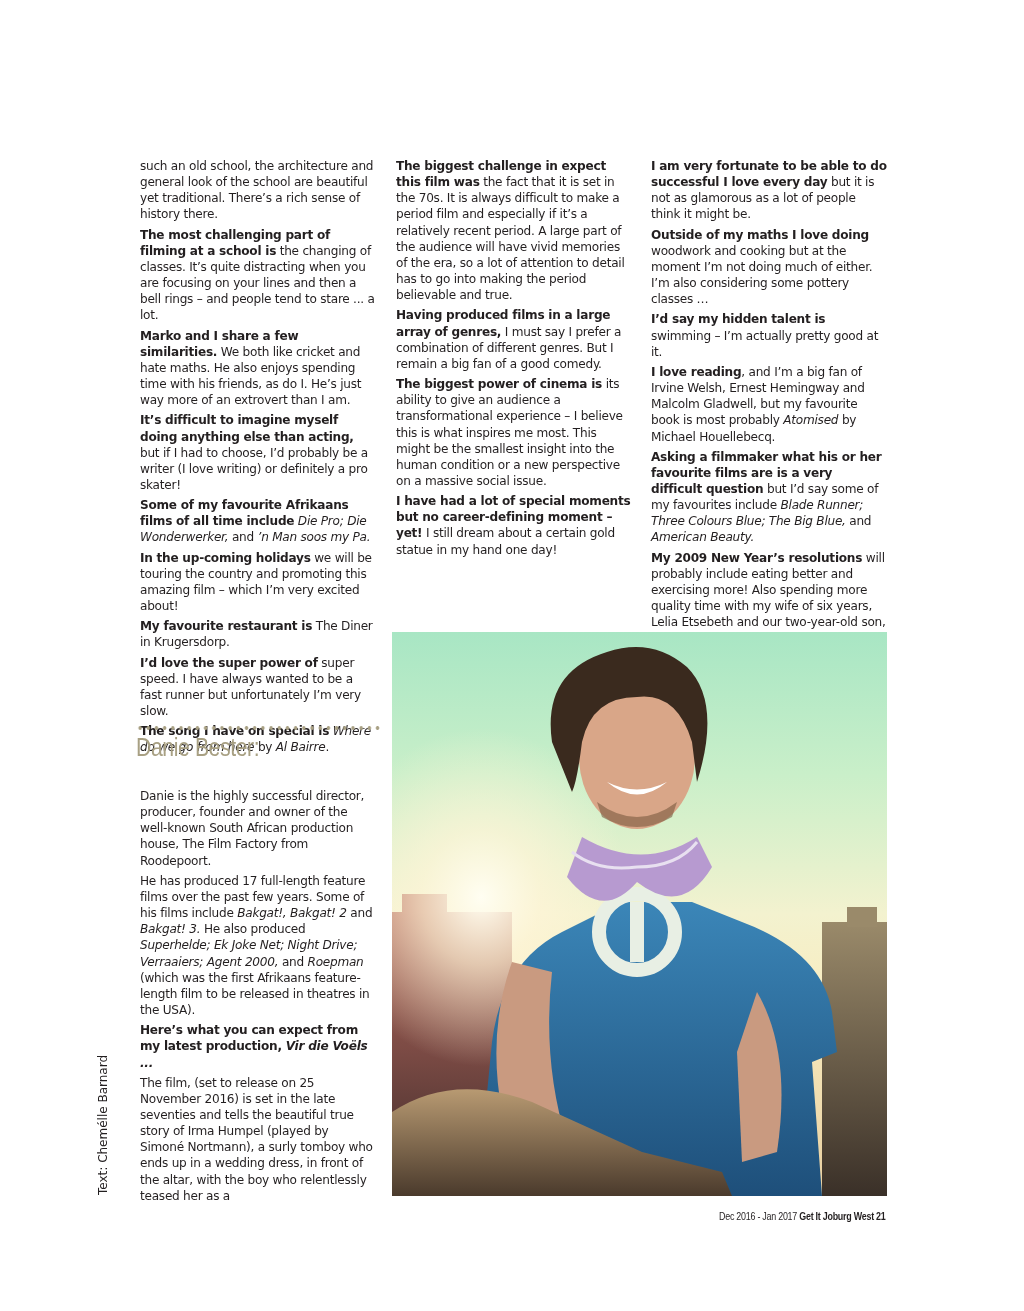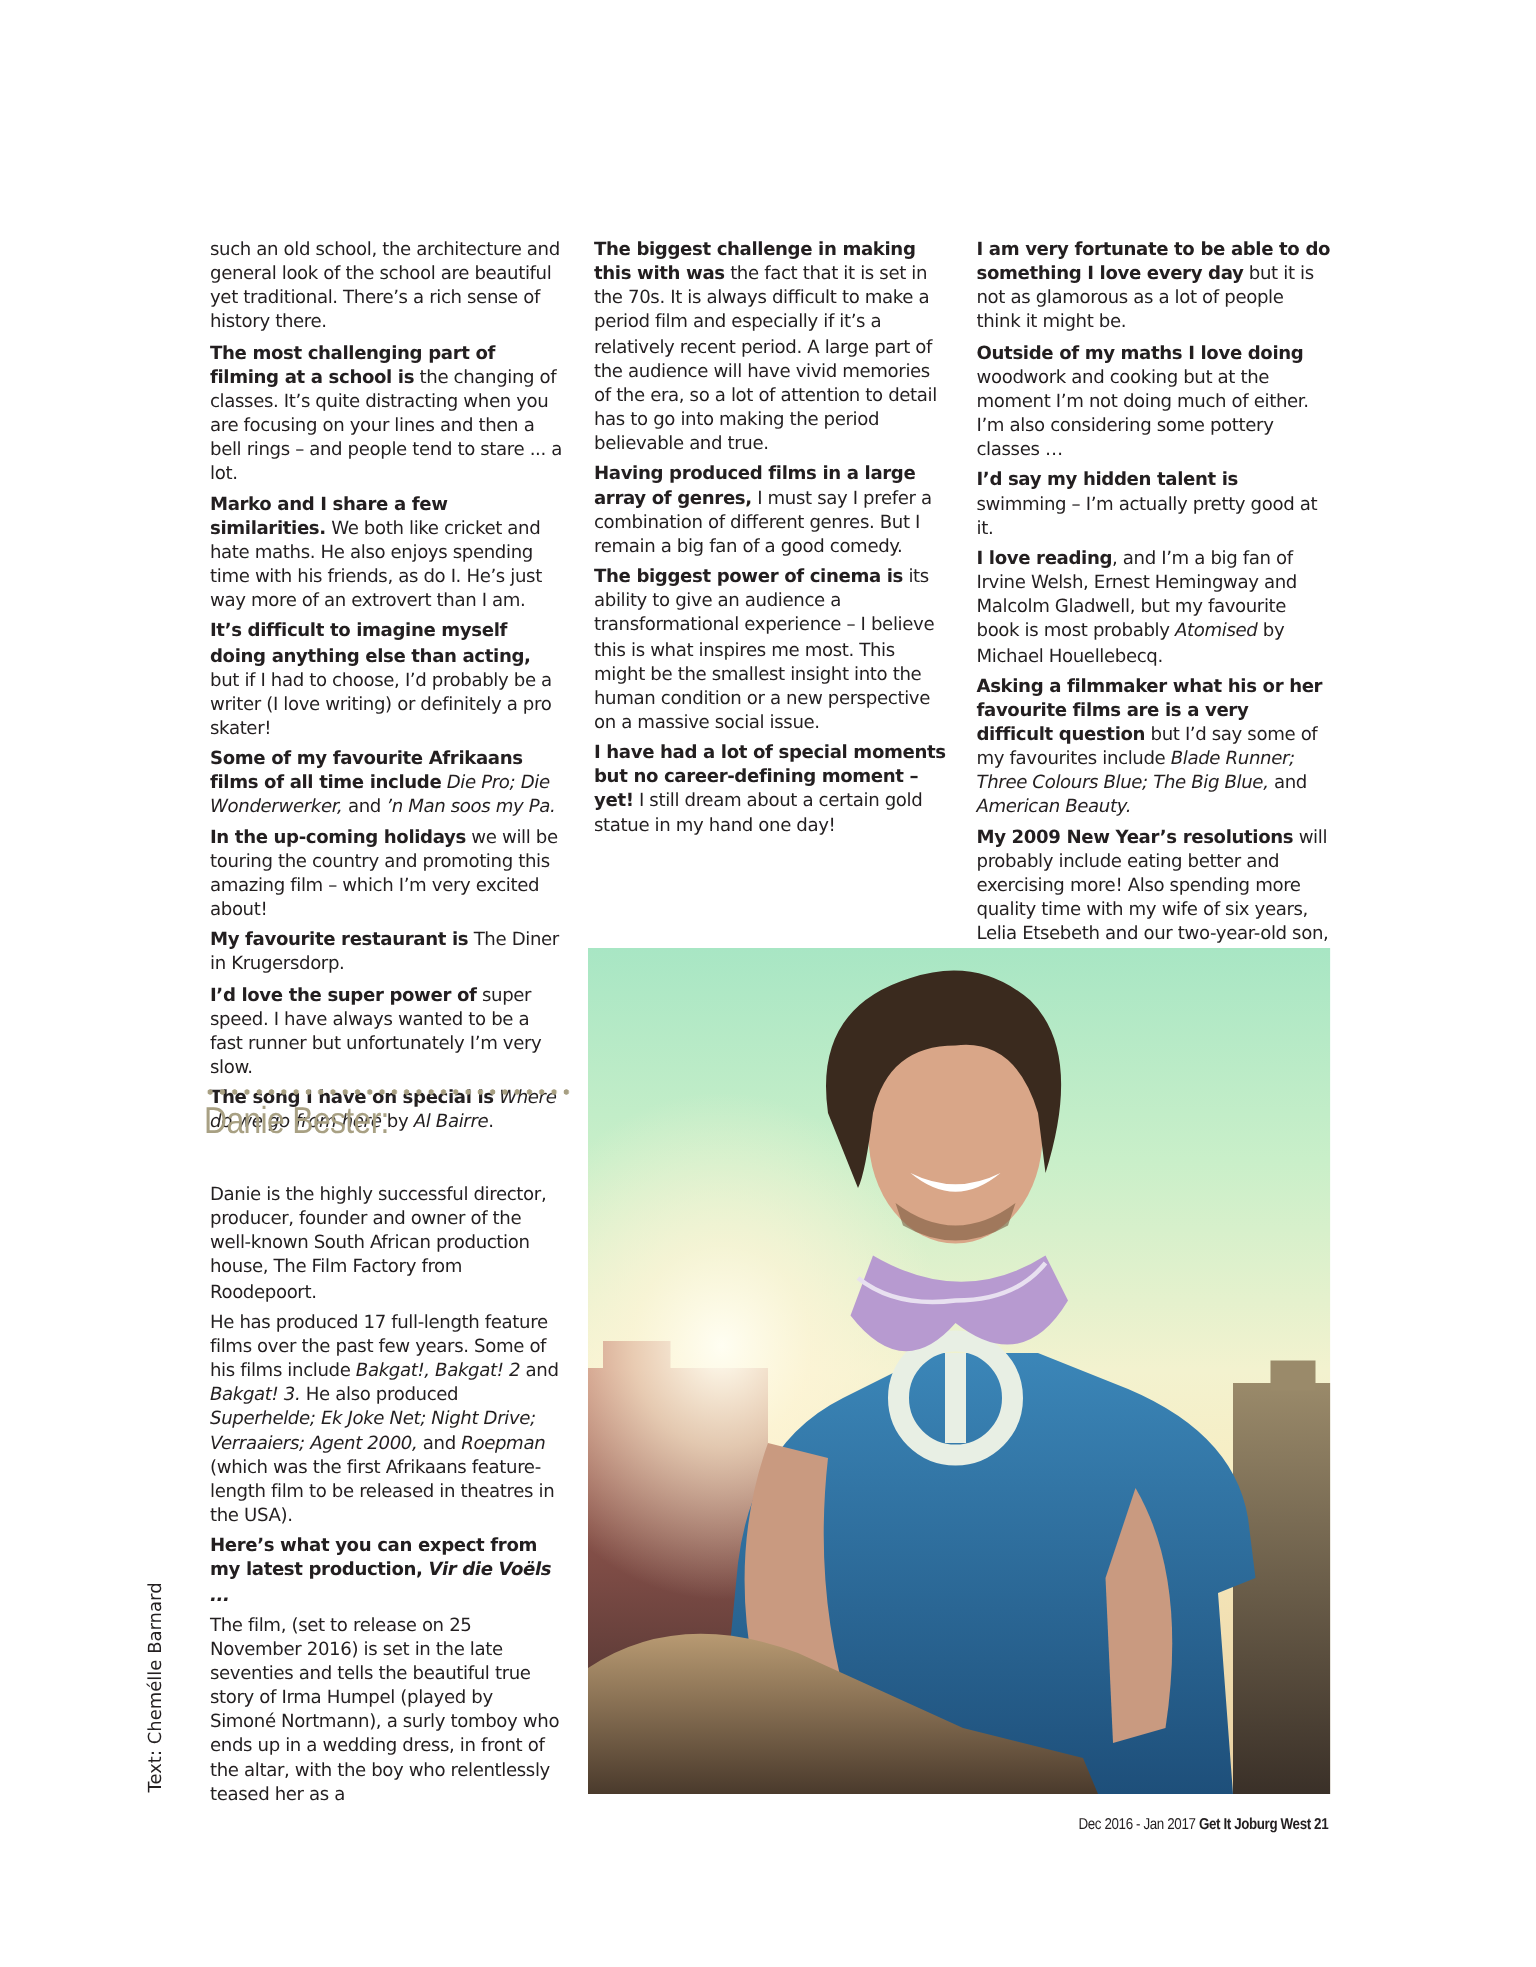--- a/index.html
+++ b/index.html
@@ -41,27 +41,27 @@
   </div>
 <div class="dots"></div>
 <div class="heading">Danie Bester:</div>
 <div id="col1b" class="col">
     <p><span>Danie is the highly successful director, producer, founder and owner of the well-known South African production house, The Film Factory from Roodepoort.</span></p>
     <p><span>He has produced 17 full-length feature films over the past few years. Some of his films include </span><i>Bakgat!, Bakgat! 2</i><span> and </span><i>Bakgat! 3.</i><span> He also produced </span><i>Superhelde; Ek Joke Net; Night Drive; Verraaiers; Agent 2000,</i><span> and </span><i>Roepman</i><span> (which was the first Afrikaans feature-length film to be released in theatres in the USA).</span></p>
     <p><b>Here’s what you can expect from my latest production, </b><b><i>Vir die Voëls ...</i></b></p>
     <p><span>The film, (set to release on 25 November 2016) is set in the late seventies and tells the beautiful true story of Irma Humpel (played by Simoné Nortmann), a surly tomboy who ends up in a wedding dress, in front of the altar, with the boy who relentlessly teased her as a</span></p>
   </div>
 <div id="col2" class="col">
-    <p><b>The biggest challenge in making this with was</b><span> the fact that it is set in the 70s. It is always difficult to make a period film and especially if it’s a relatively recent period. A large part of the audience will have vivid memories of the era, so a lot of attention to detail has to go into making the period believable and true.</span></p>
+    <p><b>The biggest challenge in expect this film was</b><span> the fact that it is set in the 70s. It is always difficult to make a period film and especially if it’s a relatively recent period. A large part of the audience will have vivid memories of the era, so a lot of attention to detail has to go into making the period believable and true.</span></p>
     <p><b>Having produced films in a large array of genres,</b><span> I must say I prefer a combination of different genres. But I remain a big fan of a good comedy.</span></p>
     <p><b>The biggest power of cinema is</b><span> its ability to give an audience a transformational experience – I believe this is what inspires me most. This might be the smallest insight into the human condition or a new perspective on a massive social issue.</span></p>
     <p><b>I have had a lot of special moments but no career-defining moment – yet!</b><span> I still dream about a certain gold statue in my hand one day!</span></p>
   </div>
 <div id="col3" class="col">
-<p><b>I am very fortunate to be able to do something I love every day</b><span> but it is not as glamorous as a lot of people think it might be.</span></p>
+<p><b>I am very fortunate to be able to do successful I love every day</b><span> but it is not as glamorous as a lot of people think it might be.</span></p>
     <p><b>Outside of my maths I love doing</b><span> woodwork and cooking but at the moment I’m not doing much of either. I’m also considering some pottery classes …</span></p>
     <p><b>I’d say my hidden talent is</b><span> swimming – I’m actually pretty good at it.</span></p>
     <p><b>I love reading</b><span>, and I’m a big fan of Irvine Welsh, Ernest Hemingway and Malcolm Gladwell, but my favourite book is most probably </span><i>Atomised</i><span> by Michael Houellebecq.</span></p>
     <p><b>Asking a filmmaker what his or her favourite films are is a very difficult question</b><span> but I’d say some of my favourites include </span><i>Blade Runner; Three Colours Blue; The Big Blue,</i><span> and </span><i>American Beauty.</i></p>
     <p><b>My 2009 New Year’s resolutions</b><span> will probably include eating better and exercising more! Also spending more quality time with my wife of six years, Lelia Etsebeth and our two-year-old son, Richter.</span></p>
     <p><i>*Photo courtesy of Fathom Media.</i></p>
   </div>
 
 <div class="photo">
   <svg width="495" height="564" viewBox="0 0 495 564" xmlns="http://www.w3.org/2000/svg">

